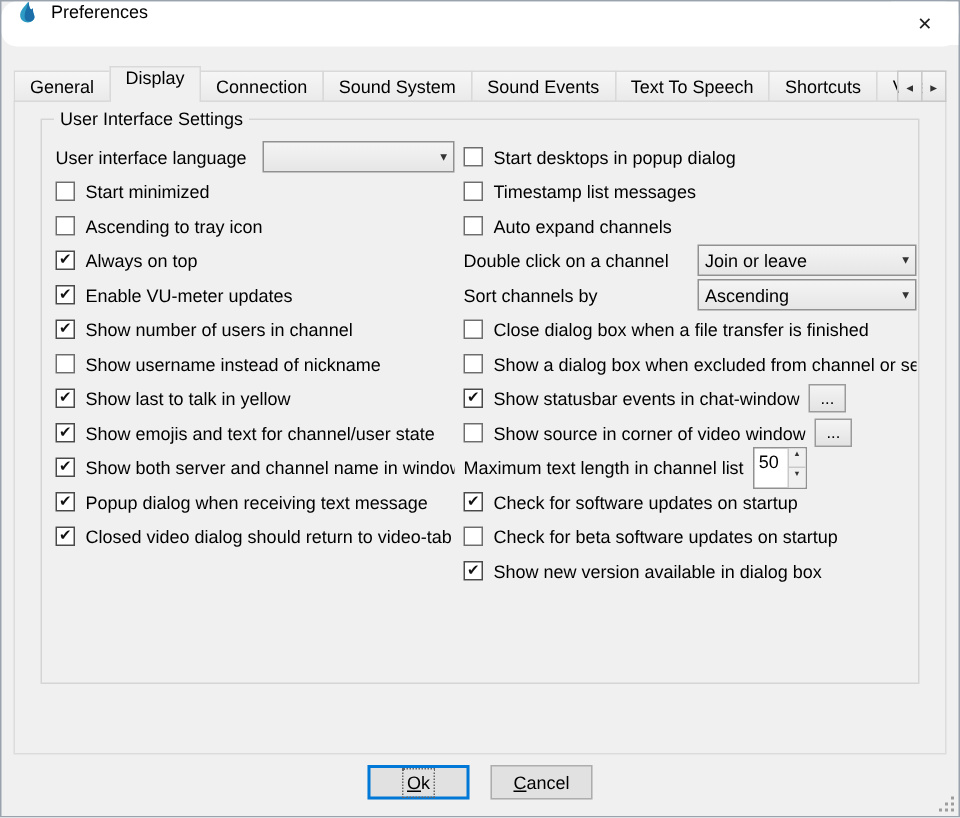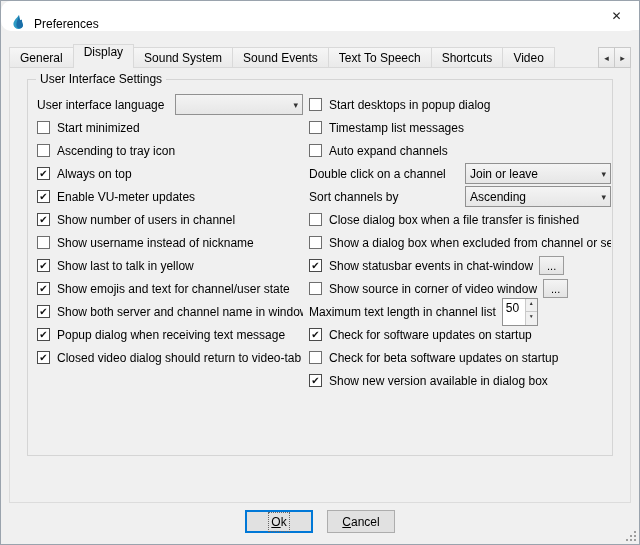--- a/index.html
+++ b/index.html
@@ -2,21 +2,21 @@
 <html><head>
 <meta charset="utf-8">
 <style>
   * { box-sizing: border-box; margin: 0; padding: 0; }
   html,body { width:640px; height:545px; }
   body { font-family: "Liberation Sans", "DejaVu Sans", sans-serif; font-size: 12px; color:#000; }
 
   .window { position:relative; width:640px; height:545px; background:#f0f0f0; border:1px solid #9aa3ad; overflow:hidden; }
 
   
-  .titlebar { position:absolute; top:0; left:0; right:0; height:30px; background:#ffffff; display:flex; align-items:flex-end;border-radius:10px; }
+  .titlebar { position:absolute; top:0; left:0; right:0; height:30px; background:#ffffff; display:flex; align-items:flex-start;border-radius:10px; }
   .app-icon { width:16px; height:16px; margin:0 8px 0 9px; display:inline-flex; }
   .title-text { font-size:12px; }
   .close-btn { position:absolute; right:0; top:0; width:45px; height:29px; background:#fff; border:none; font-size:12px; color:#222; display:flex; align-items:center; justify-content:center; cursor:default; }
 
   
   .tabbar { position:absolute; top:42px; left:8px; right:8px; height:25px; display:flex; align-items:flex-end; z-index:2; }
   .tabs { display:flex; align-items:flex-end; overflow:hidden; flex:1; height:25px; }
   .tab { flex:none; height:21px; padding:3px 10px 0; background:linear-gradient(#f6f6f6,#eaeaea); border:1px solid #d9d9d9; margin-right:-1px; white-space:nowrap; }
   .tab.active { height:25px; padding-top:0; background:#f0f0f0; border-bottom:none; position:relative; top:1px; z-index:3; }
   .tab-scroll { position:absolute; right:0; bottom:0; display:flex; z-index:4; }
@@ -75,20 +75,21 @@
     <span class="title-text">Preferences</span>
     <button class="close-btn">
       <span>✕</span>
     </button>
   </div>
 
   <div class="tabbar">
     <div class="tabs">
         <div class="tab">General</div>
         <div class="tab active">Display</div>
+        <div class="tab">Connection</div>
         <div class="tab">Sound System</div>
         <div class="tab">Sound Events</div>
         <div class="tab">Text To Speech</div>
         <div class="tab">Shortcuts</div>
         <div class="tab">Video</div>
       </div>
     <div class="tab-scroll">
       <button>
         <span>◂</span>
       </button>

